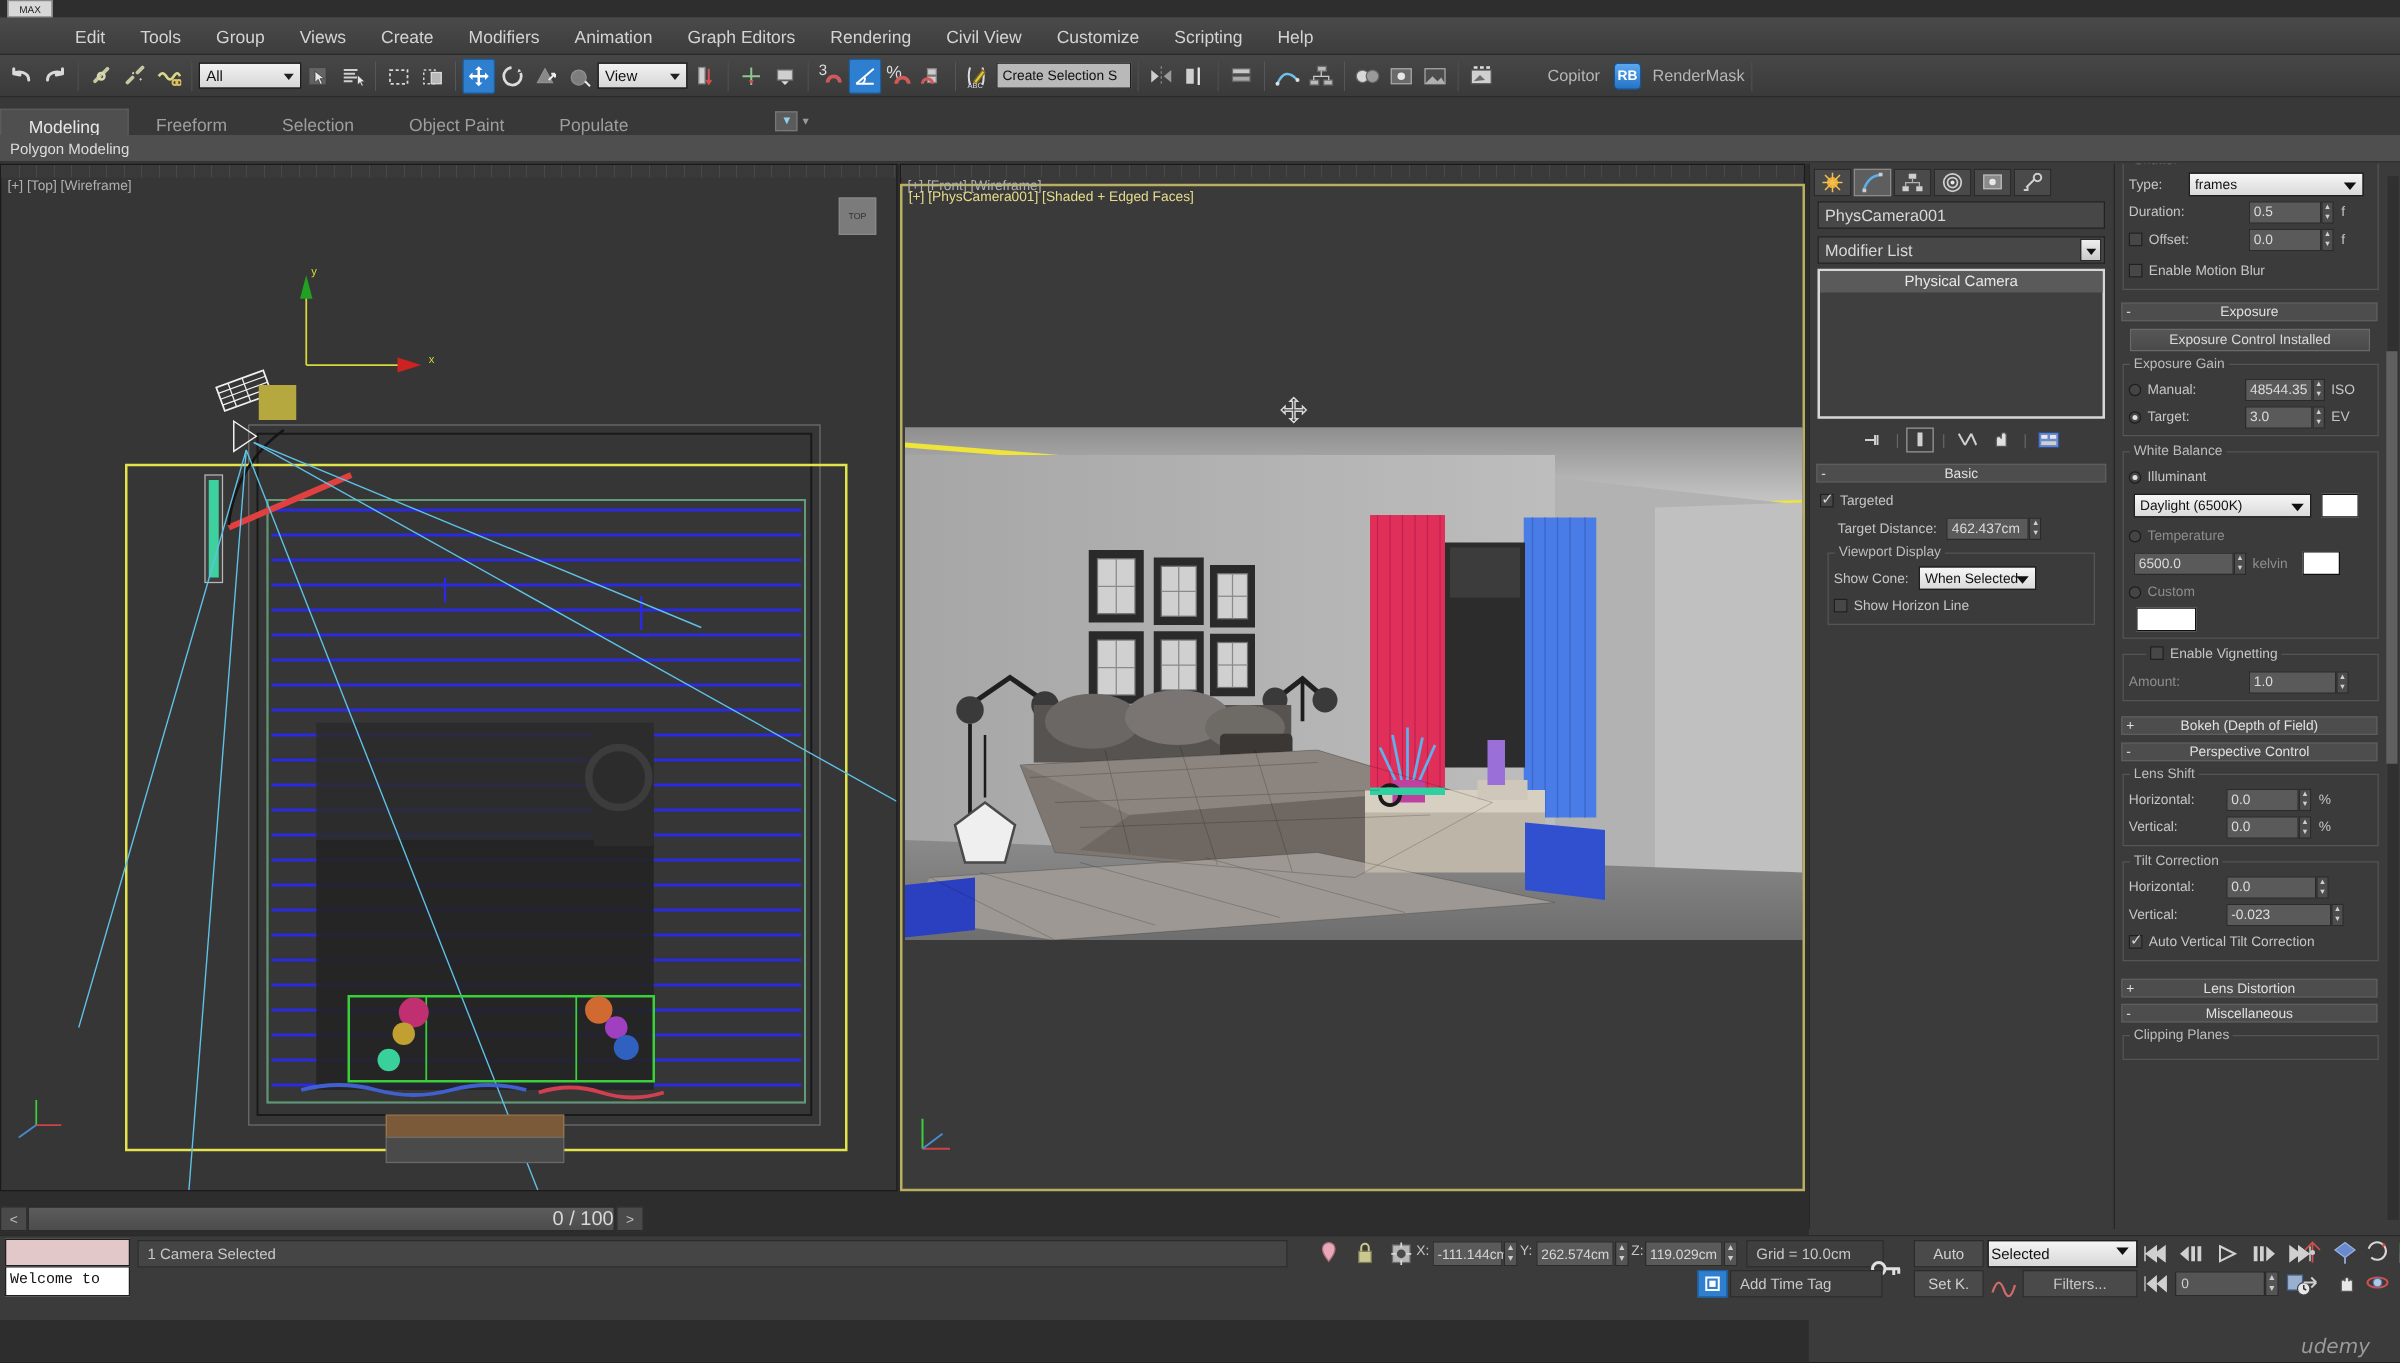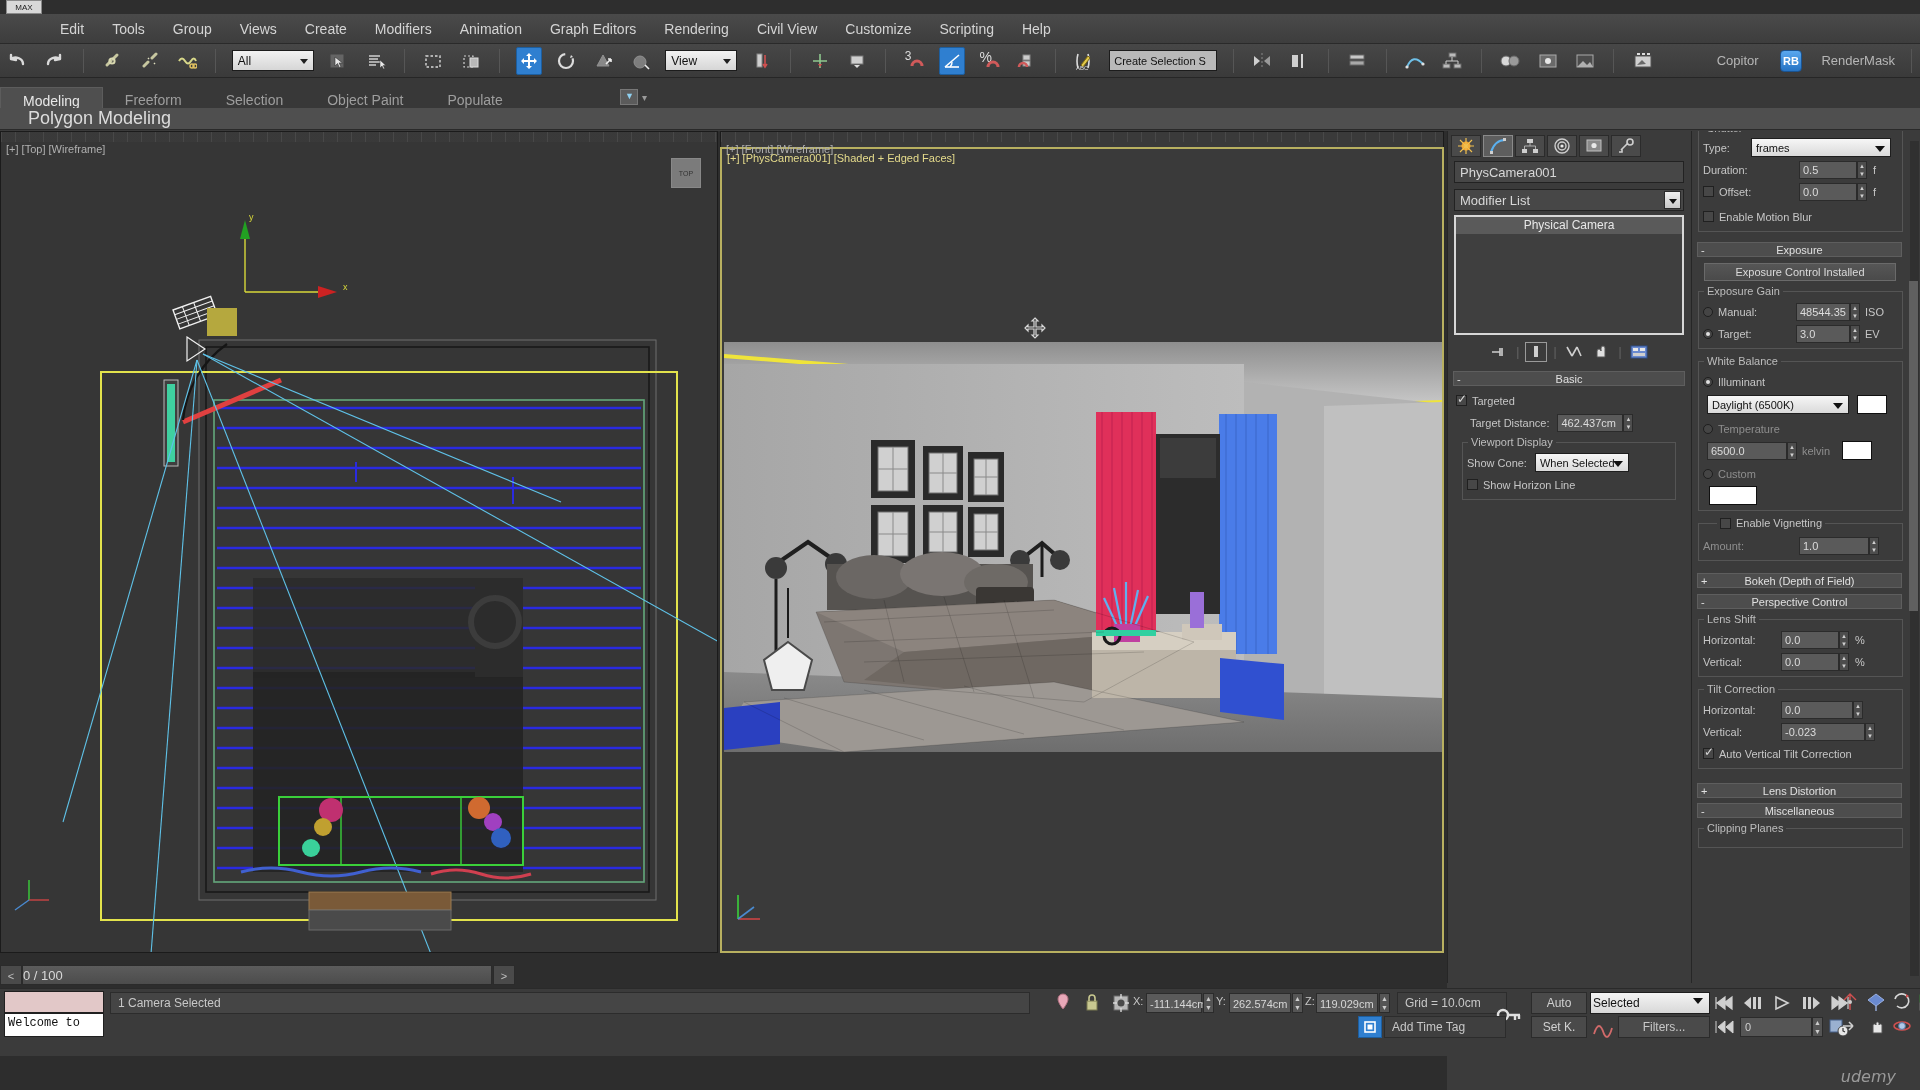--- a/index.html
+++ b/index.html
@@ -19,42 +19,42 @@
      border:1px solid #8a8a8a; }
 
   .menubar { position:absolute; left:0; top:14px; width:1920px; height:30px;
      background:linear-gradient(#4a4a4a,#3d3d3d); border-bottom:1px solid #2a2a2a;
      display:flex; align-items:center; padding-left:46px; }
   .menuitem { padding:0 14px; height:30px; line-height:30px; font-size:14px; color:#d4d4d4; cursor:default; }
 
   
   .maintoolbar { position:absolute; left:0; top:44px; width:1920px; height:34px;
      background:linear-gradient(#474747,#3a3a3a); border-bottom:1px solid #262626;
-     display:flex; align-items:center; gap:1px; padding:0 4px;justify-content:space-between; }
+     display:flex; align-items:center; gap:1px; padding:0 4px; }
   .tbtn { width:26px; height:28px; display:flex; align-items:center; justify-content:center;
      border:1px solid transparent; border-radius:2px; position:relative; }
   .tbtn.on { background:#2f7fd0; border-color:#1d5e9e; }
   .tsep { width:1px; height:24px; background:#2a2a2a; margin:0 4px;
      border-right:1px solid #565656; }
   .tcombo { height:21px; background:linear-gradient(#f2f2f2,#d6d6d6); color:#111;
      border:1px solid #1c1c1c; font-size:12px; display:flex; align-items:center;
      padding:0 16px 0 5px; position:relative; }
   .tcombo::after { content:''; position:absolute; right:5px; top:8px;
      border-left:4px solid transparent; border-right:4px solid transparent; border-top:5px solid #202020; }
   .namefield { height:21px; background:#b9b9b9; color:#111; border:1px solid #1c1c1c;
      font-size:11px; display:flex; align-items:center; padding:0 4px; }
 
   
   .ribbon { position:absolute; left:0; top:78px; width:1920px; height:36px;
      background:#383838; border-bottom:1px solid #262626; display:flex; align-items:flex-end; }
   .rtab { height:26px; line-height:26px; padding:0 22px; font-size:14px; color:#9e9e9e; }
   .rtab.active { background:#4f4f4f; color:#e8e8e8; border:1px solid #5c5c5c; border-bottom:none; }
   .ribbonpanel { position:absolute; left:0; top:108px; width:1920px; height:22px;
      background:#4f4f4f; border-bottom:1px solid #2a2a2a; display:flex; align-items:center; }
-  .ribbonpanel span { padding-left:28px; font-size:18px; color:#dcdcdc; }
+  .ribbonpanel span { padding-left:8px; font-size:12px; color:#dcdcdc; }
 
   
   .vpwrap { position:absolute; left:0; top:131px; width:1447px; height:1052px; background:#2d2d2d; }
 
   .vp { position:absolute; border:1px solid #1b1b1b; overflow:hidden; }
   .vplabel { position:absolute; left:5px; top:2px; font-size:11px; color:#b0b0b0;
      z-index:6; white-space:nowrap; }
   .vplabel.act { color:#e6dc8c; }
 
   #vp-top { left:0px; top:0px; width:718px; height:822px; background:#363636; }
@@ -72,21 +72,21 @@
   .viewcube { position:absolute; right:16px; top:26px; width:30px; height:30px;
      background:rgba(180,180,180,.55); border:1px solid #888; color:#333;
      font-size:7px; text-align:center; line-height:30px; }
 
   
   .timeslider { position:absolute; left:0; top:965px; width:720px; height:22px; }
   .tsarrow { position:absolute; top:0; width:22px; height:20px; background:#4a4a4a;
      border:1px solid #2b2b2b; color:#c0c0c0; font-size:11px; text-align:center; line-height:20px; }
   .tsbar { position:absolute; left:22px; top:0; width:470px; height:20px;
      background:linear-gradient(#5c5c5c,#4c4c4c); border:1px solid #2b2b2b;
-     text-align:left; line-height:20px; font-size:13px; color:#d8d8d8; }
+     text-align:right; line-height:20px; font-size:16px; color:#d8d8d8; }
 
   .statusbar { position:absolute; left:0; top:988px; width:1920px; height:68px; background:#3b3b3b;
      border-top:1px solid #2a2a2a; }
   .mxlog { position:absolute; left:4px; top:2px; width:100px; height:22px;
      background:#e2c8c8; border:1px solid #202020; }
   .mxlog2 { position:absolute; left:4px; top:24px; width:100px; height:24px;
      background:#fff; border:1px solid #202020; color:#111;
      font-family:"Liberation Mono", monospace; font-size:12px; padding:2px 3px; overflow:hidden; }
   .statusfield { position:absolute; background:#454545; border:1px solid #2c2c2c;
      color:#c8c8c8; font-size:12px; line-height:20px; padding-left:7px; height:22px; }

